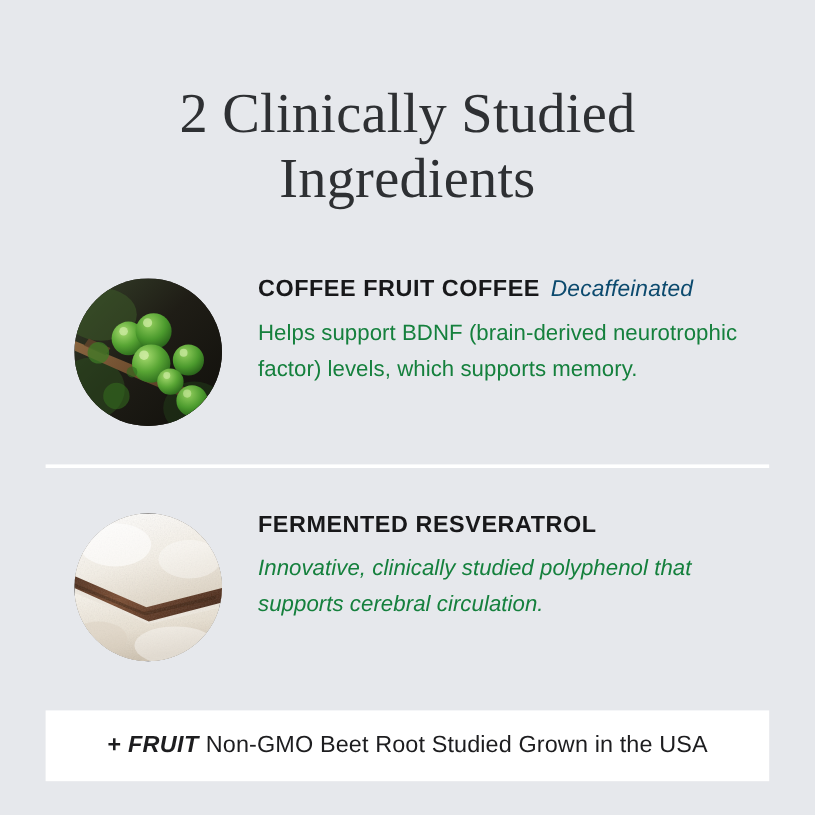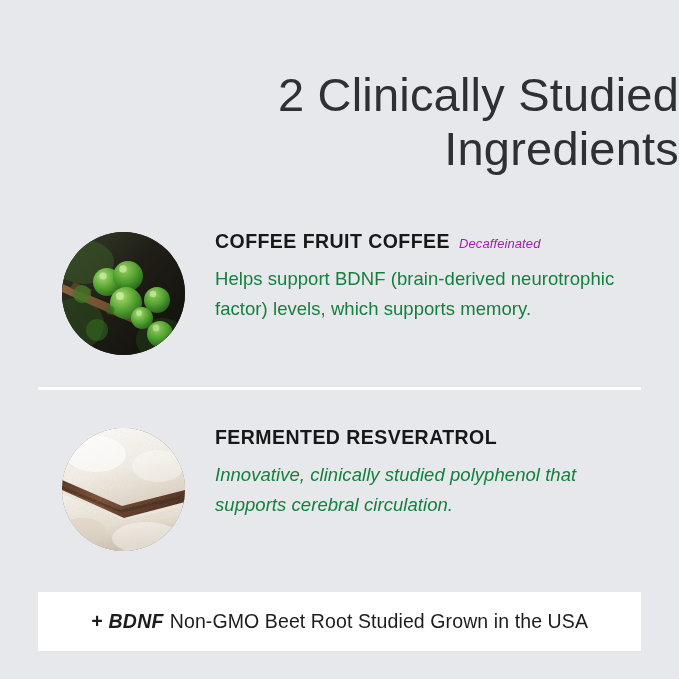--- a/index.html
+++ b/index.html
@@ -26,28 +26,27 @@
   
   .title-block {
     position: absolute;
     top: 68px;
     left: 0;
     width: 679px;
     text-align: center;
   }
   .title-line {
     display: block;
-    font-family: Liberation Sans, sans-serif;
+    font-family: Liberation Serif, serif;
     font-size: 47px;
     font-weight: 400;
     letter-spacing: 0.2px;
     line-height: 54px;
     color: #2e3033;
     white-space: nowrap;
-    text-align: right;
   }
 
   
   .ingredient {
     position: absolute;
     left: 0;
     width: 679px;
     height: 140px;
   }
   #ingredient-0 { top: 228px; }
@@ -80,23 +79,23 @@
     font-weight: 700;
     letter-spacing: 0.45px;
     line-height: 27px;
     color: #18181a;
     white-space: nowrap;
   }
   .ing-heading .qualifier {
     font-weight: 400;
     font-style: italic;
     letter-spacing: 0.1px;
-    font-size: 13px;
+    font-size: 19px;
     padding-left: 9px;
-    color: #a21caf;
+    color: #0c4a6e;
   }
 
   .ing-body {
     margin: 7px 0 0 0;
     padding: 0;
     font-family: "Liberation Sans", sans-serif;
     font-size: 18.5px;
     font-weight: 400;
     line-height: 30px;
     color: #15803d;
@@ -250,16 +249,16 @@
         <ellipse cx="20" cy="104" rx="24" ry="14" fill="#d9cfbe" opacity="0.45"></ellipse>
       </svg>
     </div>
     <div class="ing-text">
       <h3 class="ing-heading"><span>FERMENTED RESVERATROL</span><span class="qualifier"></span></h3>
       <p class="ing-body">Innovative, clinically studied polyphenol that supports cerebral circulation.</p>
     </div>
   </div>
 
   <div class="plus-banner">
-    <span class="plus-banner-text"><span class="plus-label">+ BDNF</span><span>Non-GMO Beet Root Studied Grown in the USA</span></span>
+    <span class="plus-banner-text"><span class="plus-label">+ FRUIT</span><span>Non-GMO Beet Root Studied Grown in the USA</span></span>
   </div>
 
 </div>
 
 </body></html>

